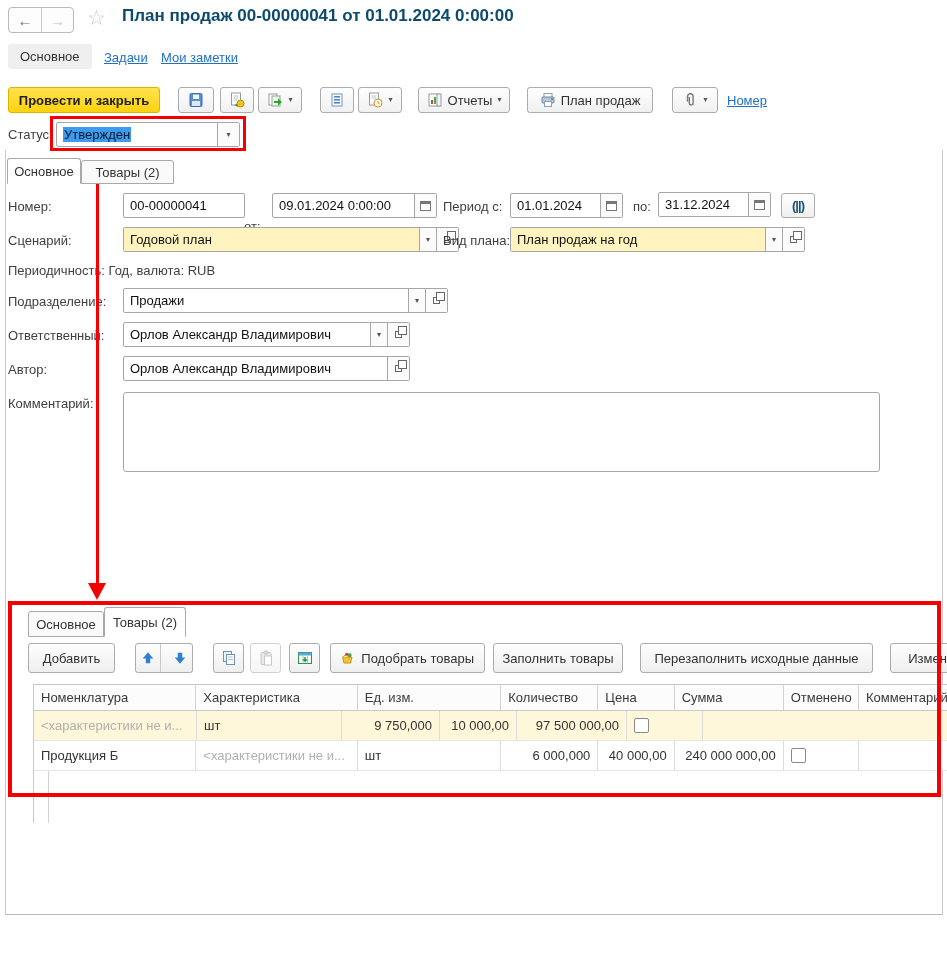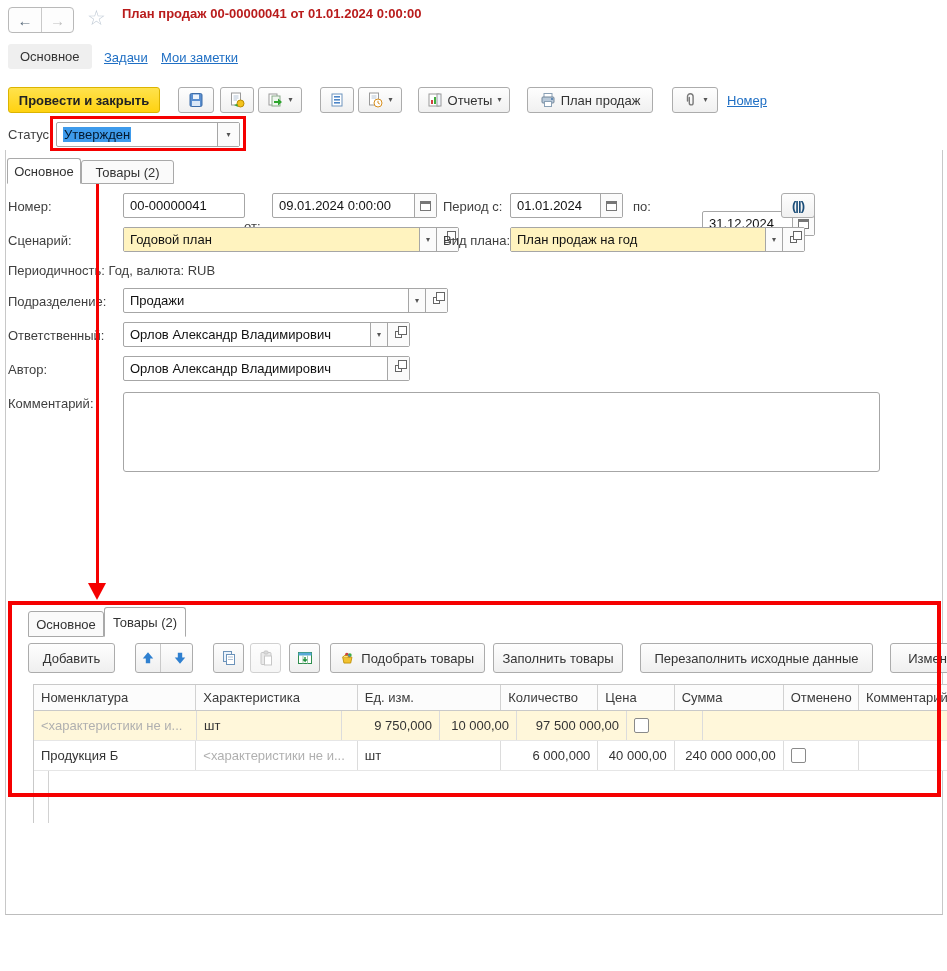--- a/index.html
+++ b/index.html
@@ -11,21 +11,21 @@
   }
   .abs { position:absolute; }
   .lbl { color:#3f3f3f; white-space:nowrap; }
   .link { color:#1f6fc4; text-decoration:underline; cursor:pointer; white-space:nowrap; }
 
   
   .navgroup { display:flex; border:1px solid #b9b9b9; border-radius:4px; overflow:hidden; background:#fdfdfd; }
   .navgroup .nb { width:32px; height:24px; display:flex; align-items:center; justify-content:center; font-size:15px; }
   .navgroup .nb + .nb { border-left:1px solid #c9c9c9; }
   .star { font-size:21px; color:#c3cdd8; line-height:1; }
-  .title { font-size:13px; font-weight:bold; color:#b91c1c; white-space:nowrap; }
+  .title { font-size:17px; font-weight:bold; color:#0c4a6e; white-space:nowrap; }
   .chip { background:#efefef; border-radius:3px; padding:5px 12px; color:#333; }
 
   
   .tbtn { position:absolute; height:26px; border:1px solid #acacac; border-radius:3px;
           background:linear-gradient(#fefefe,#f0f0f0); display:flex; align-items:center;
           justify-content:center; gap:5px; padding:0 6px; white-space:nowrap; }
   .tbtn.yellow { background:linear-gradient(#ffe24d,#ffd211); border-color:#dcb400; font-weight:bold; color:#222; }
   .caret { font-size:8px; color:#555; line-height:1; }
 
   
@@ -204,21 +204,21 @@
       </div>
   </div>
   <div class="abs lbl" style="left:443px;top:199px;">Период с:</div>
   <div class="field" style="left:510px;top:193px;width:113px;">
     <div class="txt">01.01.2024</div>
     <div class="seg w22">
         <span class="calicon"></span>
       </div>
   </div>
   <div class="abs lbl" style="left:633px;top:199px;">по:</div>
-  <div class="field" style="left:658px;top:211px;width:113px;margin-left:44px;">
+  <div class="field" style="left:658px;top:192px;width:113px;">
     <div class="txt">31.12.2024</div>
     <div class="seg w22">
         <span class="calicon"></span>
       </div>
   </div>
   <div class="tbtn" style="left:781px;top:193px;width:34px;height:25px;">
     <span class="period-ico">(||)</span>
   </div>
 
   <div class="abs lbl" style="left:8px;top:233px;">Сценарий:</div>

